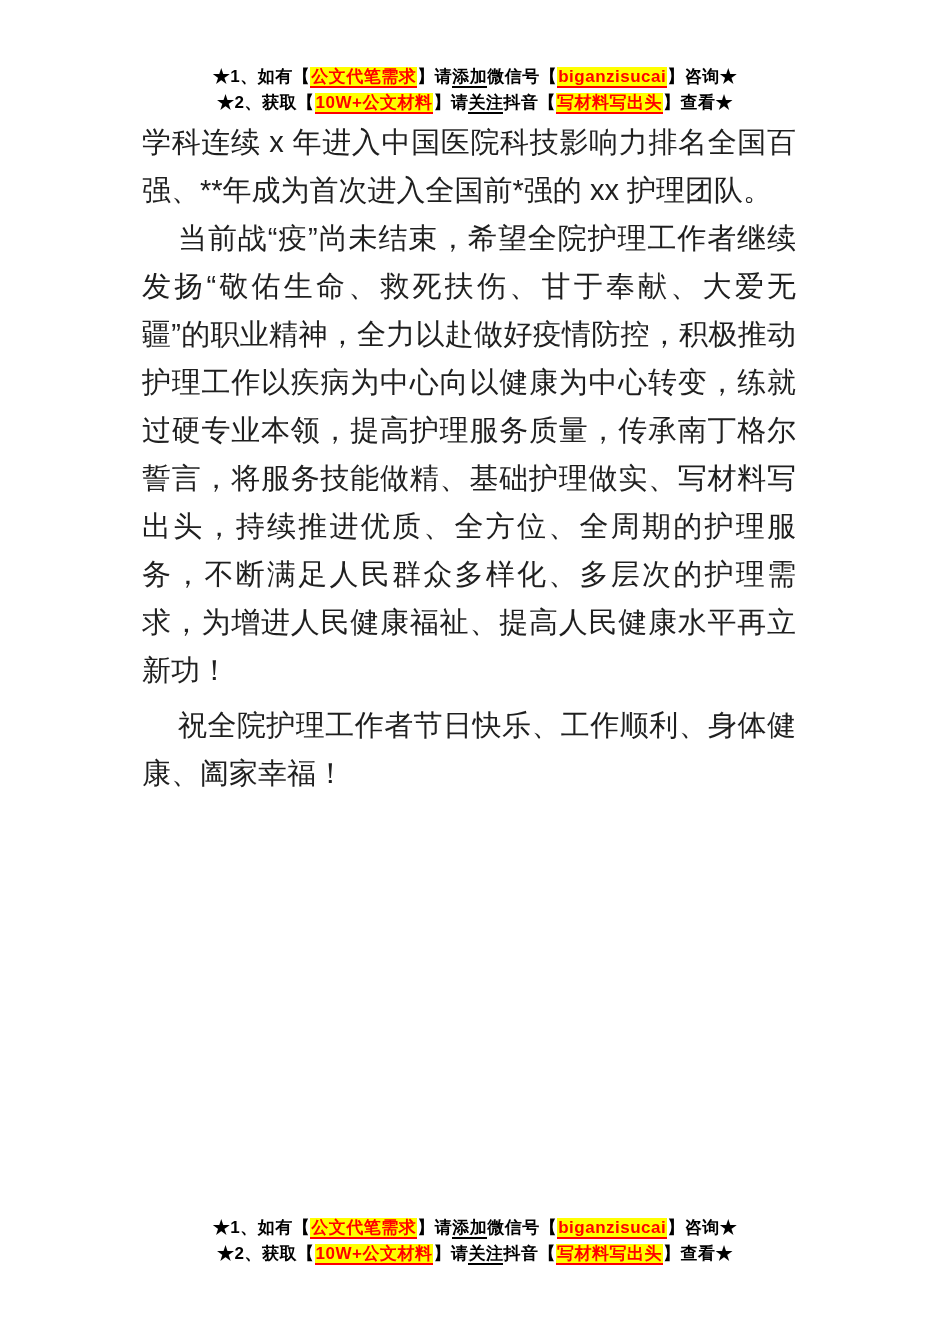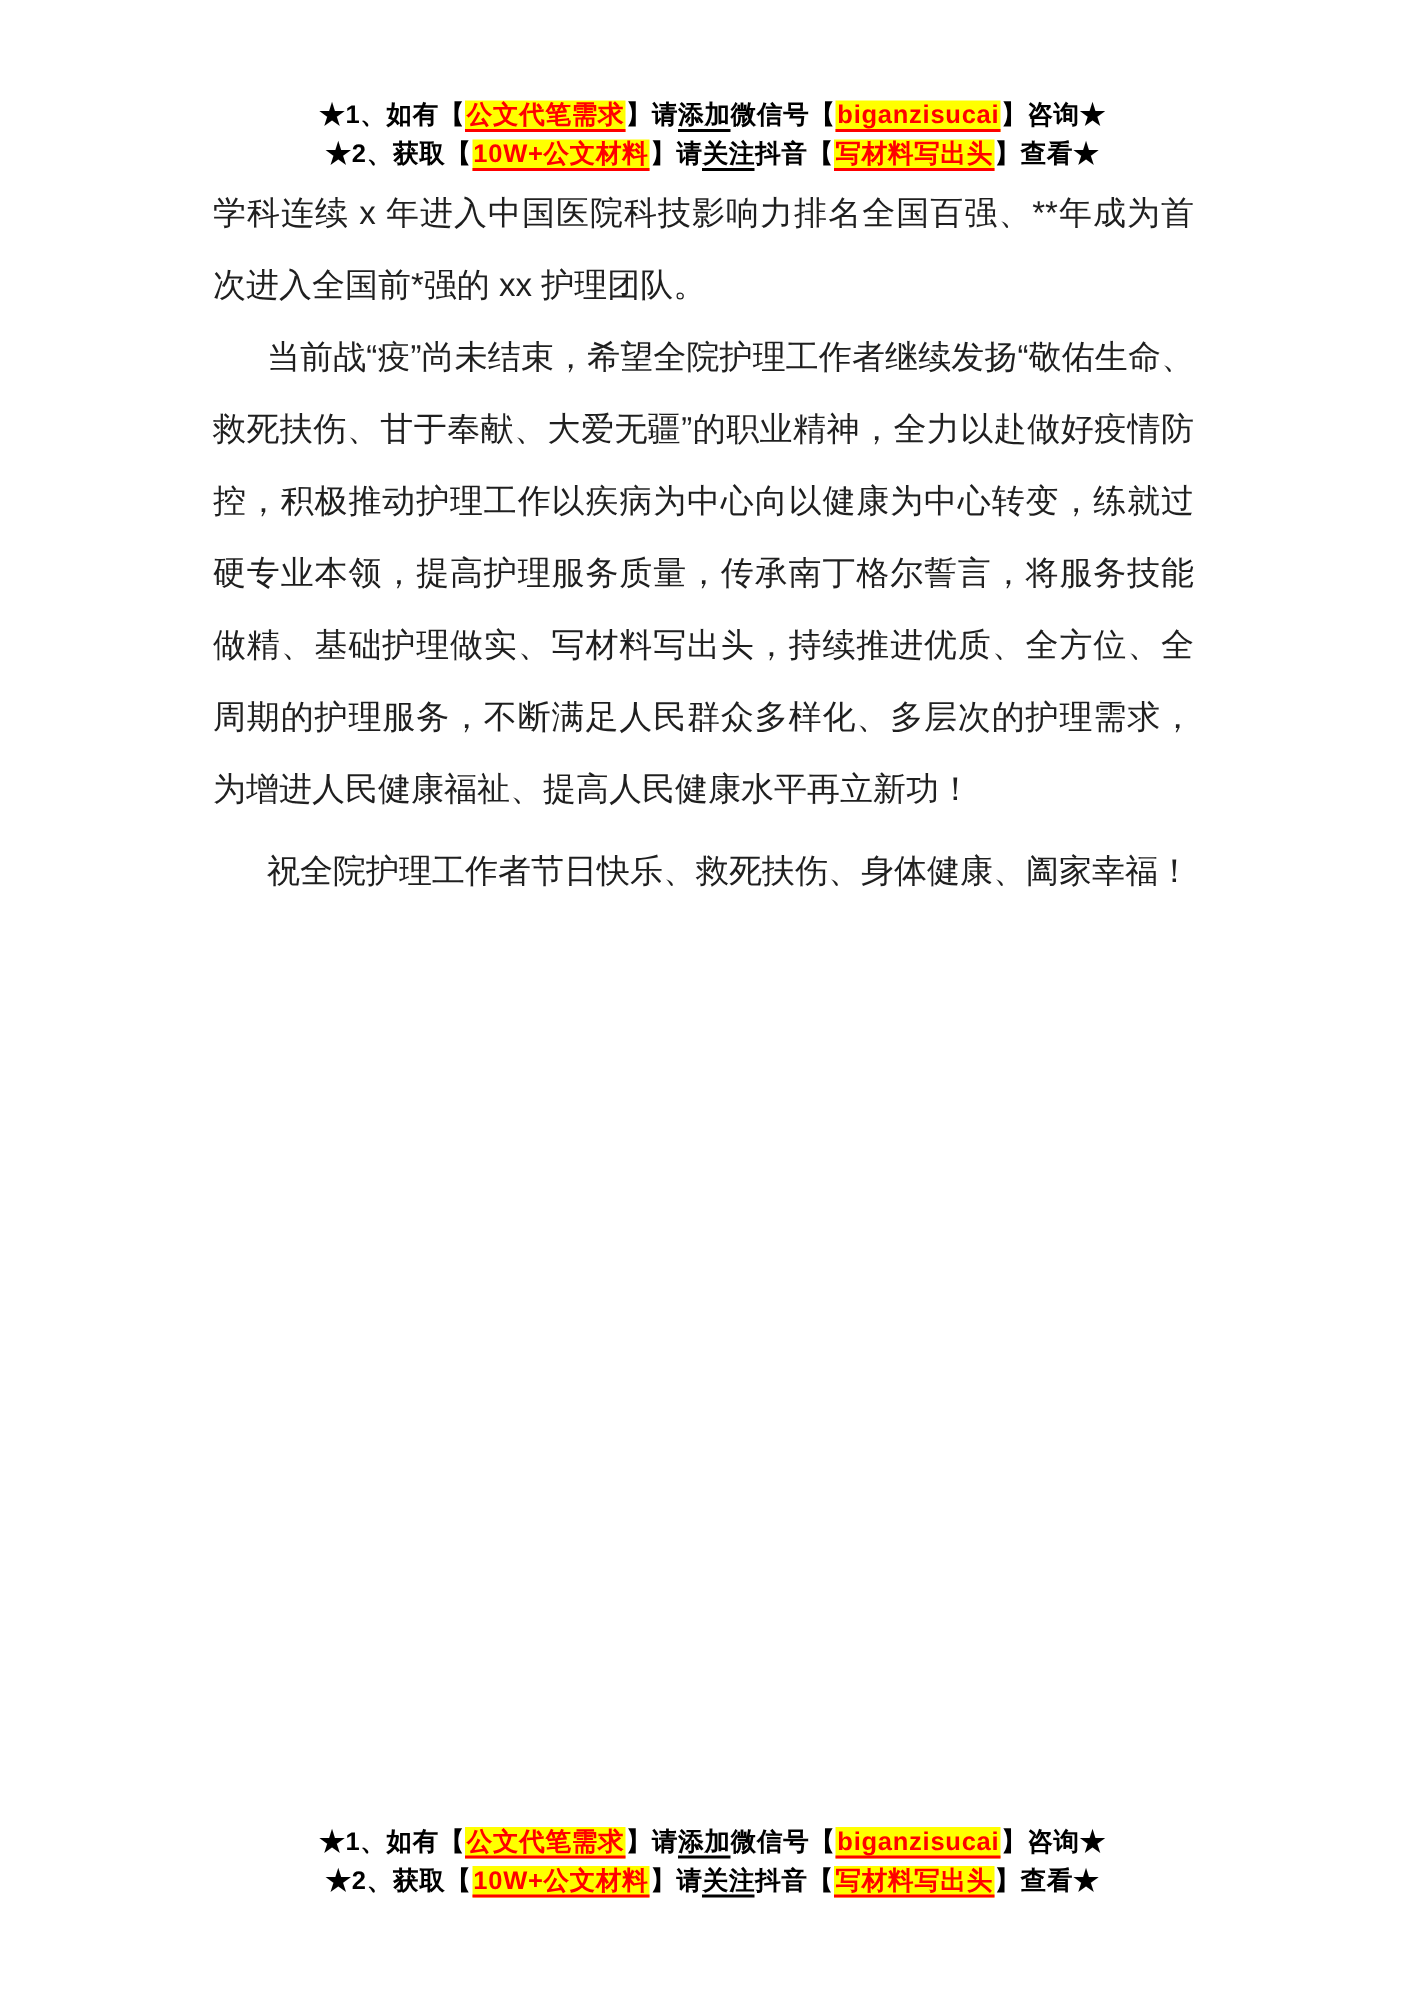--- a/index.html
+++ b/index.html
@@ -37,21 +37,21 @@
   }
   .ul-black {
     border-bottom: 2px solid #000000;
   }
   
   .body-text {
     position: absolute;
     left: 142px;
     top: 118px;
     width: 654px;
-    font-size: 22px;
+    font-size: 29px;
     line-height: 48px;
     color: #1f1f1f;
     text-align: justify;
     text-justify: inter-character;
   }
   .para { margin: 0; }
   .para.indent { text-indent: 36px; }
   .para.gap-top { margin-top: 7px; }
 </style>
 </head>
@@ -64,21 +64,21 @@
       <span>★1、如有【</span><span class="hl">公文代笔需求</span><span>】请</span><span class="ul-black">添加</span><span>微信号【</span><span class="hl">biganzisucai</span><span>】咨询★</span>
     </div>
     <div class="notice-line">
       <span>★2、获取【</span><span class="hl">10W+公文材料</span><span>】请</span><span class="ul-black">关注</span><span>抖音【</span><span class="hl">写材料写出头</span><span>】查看★</span>
     </div>
   </header>
 
   <main class="body-text">
     <p class="para">学科连续 x 年进入中国医院科技影响力排名全国百强、**年成为首次进入全国前*强的 xx 护理团队。</p>
     <p class="para indent">当前战“疫”尚未结束，希望全院护理工作者继续发扬“敬佑生命、救死扶伤、甘于奉献、大爱无疆”的职业精神，全力以赴做好疫情防控，积极推动护理工作以疾病为中心向以健康为中心转变，练就过硬专业本领，提高护理服务质量，传承南丁格尔誓言，将服务技能做精、基础护理做实、写材料写出头，持续推进优质、全方位、全周期的护理服务，不断满足人民群众多样化、多层次的护理需求，为增进人民健康福祉、提高人民健康水平再立新功！</p>
-    <p class="para indent gap-top">祝全院护理工作者节日快乐、救死扶伤、身体健康、阖家幸福！</p>
+    <p class="para indent gap-top">祝全院护理工作者节日快乐、工作顺利、身体健康、阖家幸福！</p>
   </main>
 
   <footer class="notice notice-bottom">
     <div class="notice-line">
       <span>★1、如有【</span><span class="hl">公文代笔需求</span><span>】请</span><span class="ul-black">添加</span><span>微信号【</span><span class="hl">biganzisucai</span><span>】咨询★</span>
     </div>
     <div class="notice-line">
       <span>★2、获取【</span><span class="hl">10W+公文材料</span><span>】请</span><span class="ul-black">关注</span><span>抖音【</span><span class="hl">写材料写出头</span><span>】查看★</span>
     </div>
   </footer>

